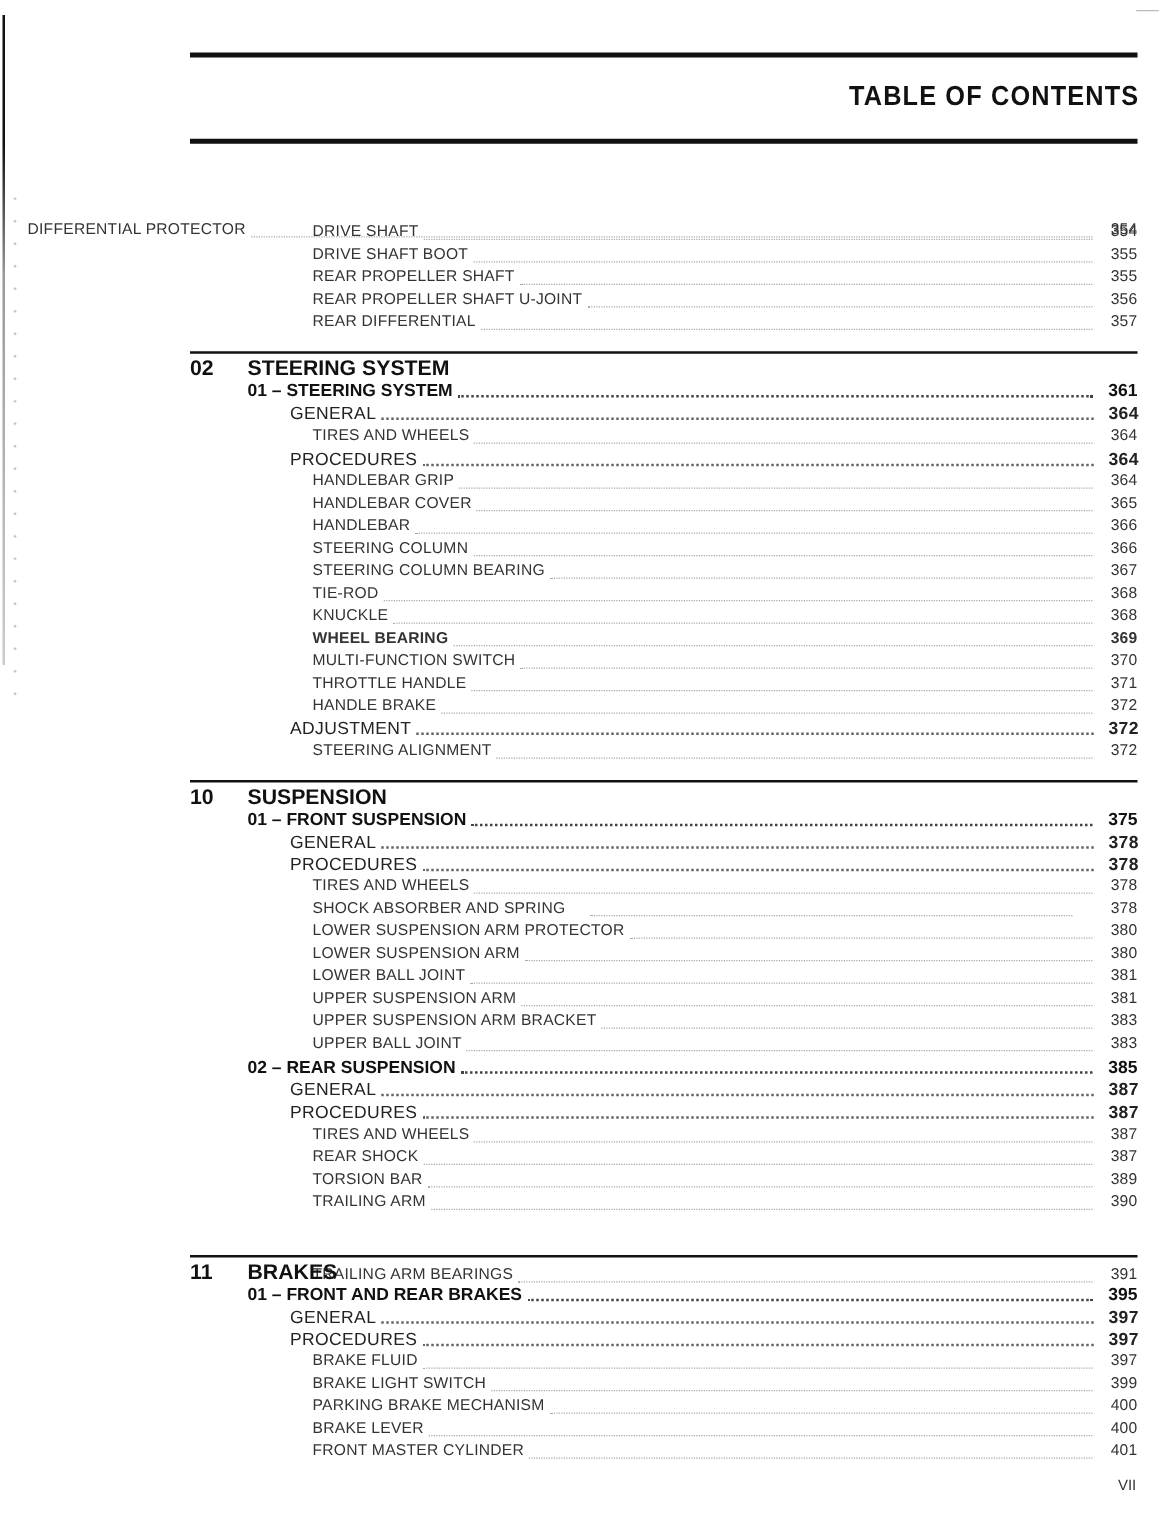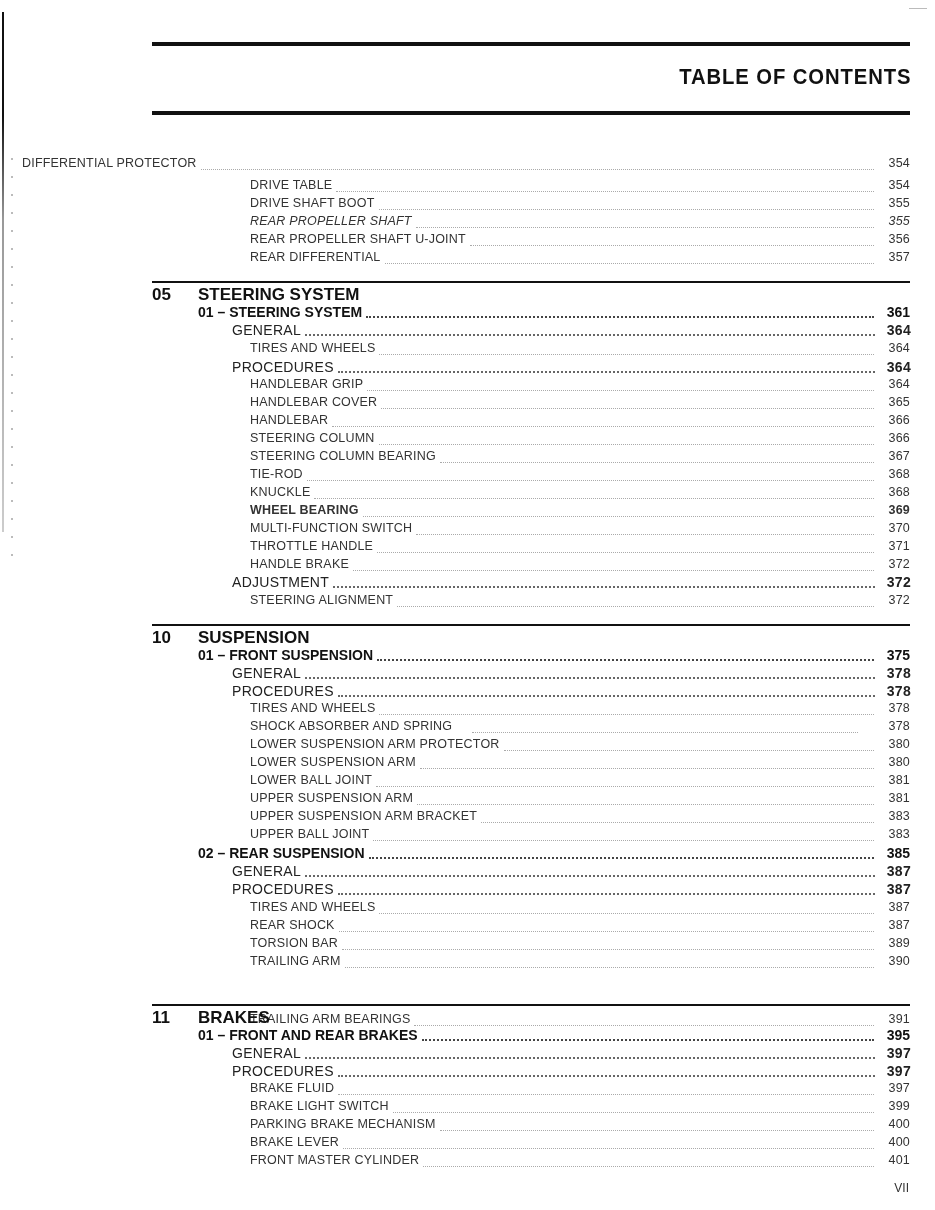--- a/index.html
+++ b/index.html
@@ -60,54 +60,54 @@
 <body>
 
 <div class="scan-edge"></div>
 <div class="margin-dots"></div>
 <div class="corner-mark"></div>
 
 <div class="rule thick" style="top:42px;"></div>
 <div class="title">TABLE OF CONTENTS</div>
 <div class="rule thick" style="top:111px;"></div>
 
-<div class="row lvl3" style="top:156px;padding-left:22px;">
+<div class="row lvl3" style="top:176px;padding-left:22px;">
     <span class="label">DIFFERENTIAL PROTECTOR</span>
     <span class="dots"></span>
     <span class="page">354</span>
   </div>
 <div class="row lvl3" style="top:178px;">
-    <span class="label">DRIVE TABLE</span>
+    <span class="label">DRIVE SHAFT</span>
     <span class="dots"></span>
     <span class="page">354</span>
   </div>
 <div class="row lvl3" style="top:196px;">
     <span class="label">DRIVE SHAFT BOOT</span>
     <span class="dots"></span>
     <span class="page">355</span>
   </div>
-<div class="row lvl3" style="top:214px;font-style:italic;">
+<div class="row lvl3" style="top:214px;">
     <span class="label">REAR PROPELLER SHAFT</span>
     <span class="dots"></span>
     <span class="page">355</span>
   </div>
 <div class="row lvl3" style="top:232px;justify-content:space-between;">
     <span class="label">REAR PROPELLER SHAFT U-JOINT</span>
     <span class="dots"></span>
     <span class="page">356</span>
   </div>
 <div class="row lvl3" style="top:250px;">
     <span class="label">REAR DIFFERENTIAL</span>
     <span class="dots"></span>
     <span class="page">357</span>
   </div>
 
 <div class="rule sect" style="top:281px;"></div>
 <div class="section" style="top:285px;">
-    <span class="num">05</span>
+    <span class="num">02</span>
     <span>STEERING SYSTEM</span>
   </div>
 <div class="row lvl1" style="top:304px;">
     <span class="label">01 – STEERING SYSTEM</span>
     <span class="dots"></span>
     <span class="page">361</span>
   </div>
 <div class="row lvl2" style="top:322px;">
     <span class="label">GENERAL</span>
     <span class="dots"></span>

